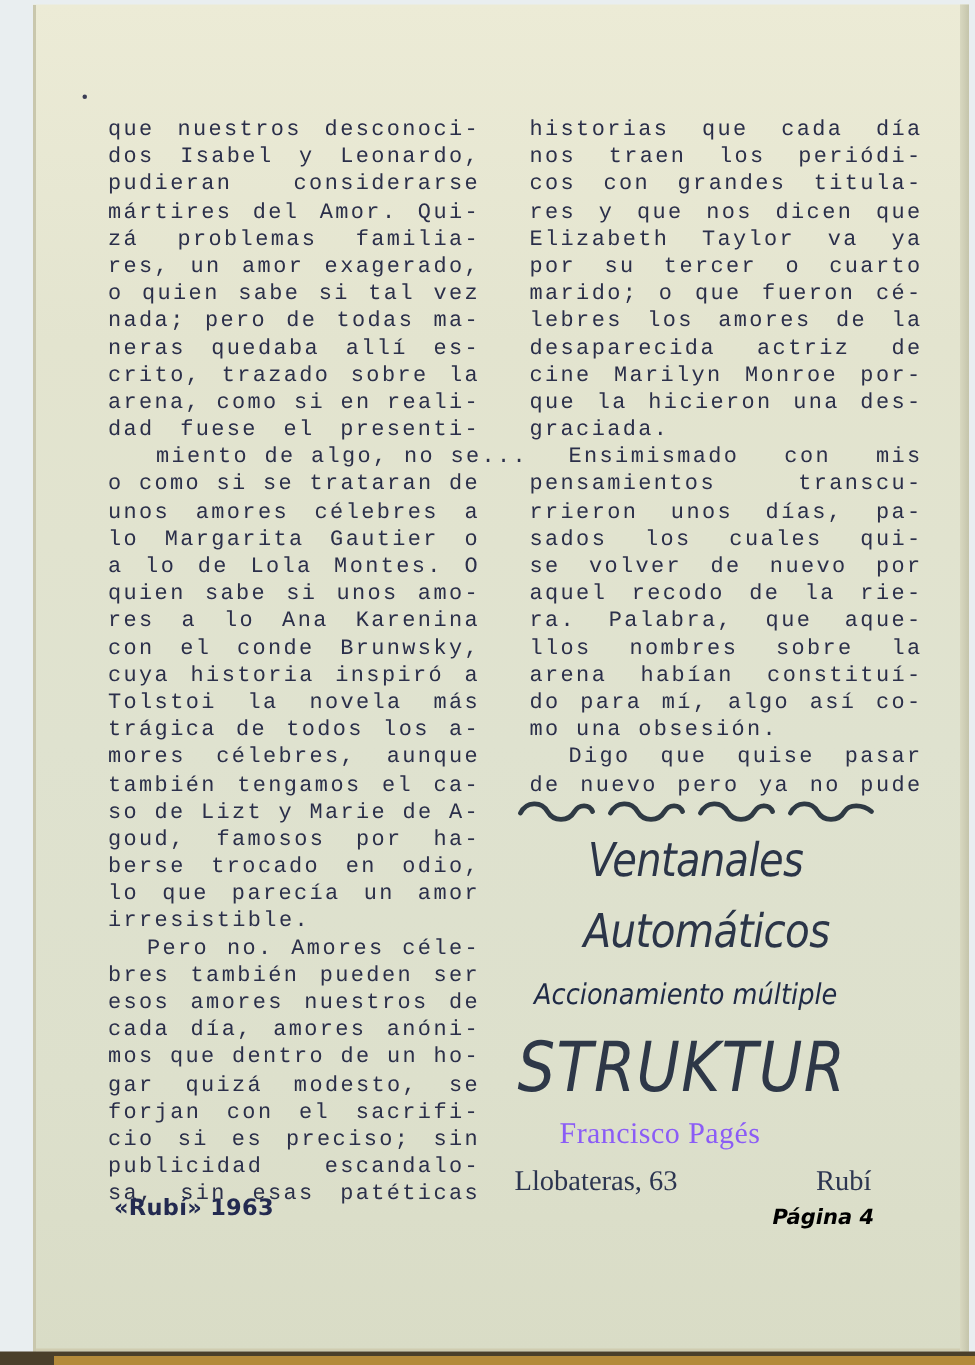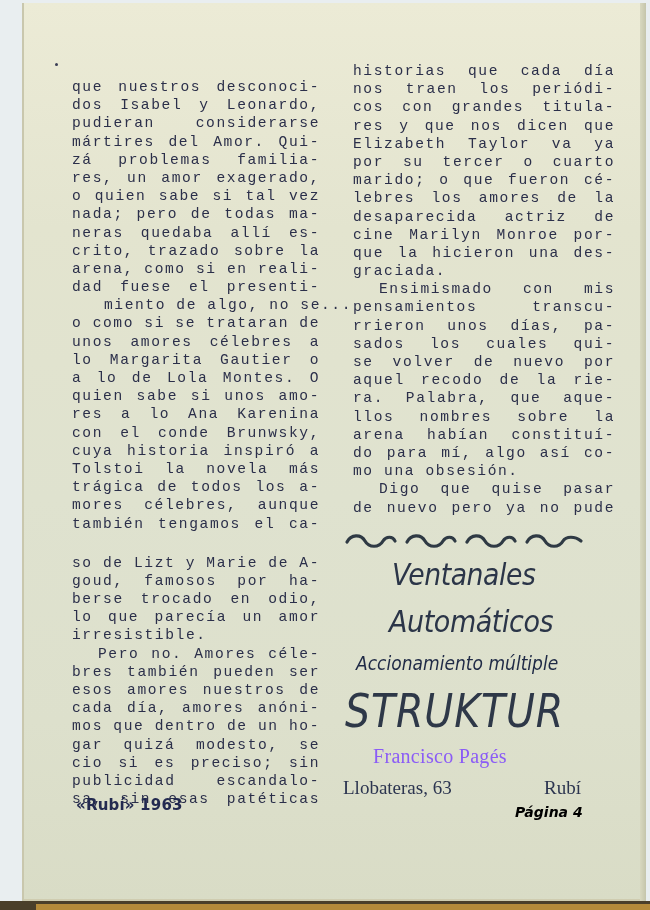--- a/index.html
+++ b/index.html
@@ -24,21 +24,21 @@
     .bottom-strip-gold {
       position: absolute; left: 36px; top: 904px; width: 614px; height: 6px;
       background: #b48a3a;
     }
     .col {
       position: absolute; color: #2b2f4a;
       font-family: "Liberation Mono", "DejaVu Sans Mono", monospace;
       font-size: 14.6px; line-height: 18.2px; letter-spacing: 1.6px;
     }
     .col-left { left: 72px; top: 78px; width: 248px; }
-    .col-right { left: 353px; top: 62px; width: 262px; }
+    .col-right { left: 353px; top: 78px; width: 262px; }
     .line { white-space: pre; display: block; height: 18.2px; text-align: justify; text-align-last: justify; }
     .line.last { text-align-last: left; }
     .line.indent { padding-left: 26px; }
     .dot-mark {
       position: absolute; left: 55px; top: 63px; width: 3px; height: 3px;
       background: #3a3d55; border-radius: 50%;
     }
     .footer-left {
       position: absolute; left: 76px; top: 796px;
       font-family: "DejaVu Sans", sans-serif; font-weight: bold;
@@ -98,31 +98,32 @@
     <span class="line" style="white-space: nowrap; word-spacing: 6.70833px;">lo Margarita Gautier o</span>
     <span class="line" style="white-space: nowrap; word-spacing: 4.025px;">a lo de Lola Montes. O</span>
     <span class="line" style="white-space: nowrap; word-spacing: 2.44141px;">quien sabe si unos amo-</span>
     <span class="line" style="white-space: nowrap; word-spacing: 7.62109px;">res a lo Ana Karenina</span>
     <span class="line" style="white-space: nowrap; word-spacing: 6.70833px;">con el conde Brunwsky,</span>
     <span class="line" style="white-space: nowrap; word-spacing: 3.25521px;">cuya historia inspiró a</span>
     <span class="line" style="white-space: nowrap; word-spacing: 10.1615px;">Tolstoi la novela más</span>
     <span class="line" style="white-space: nowrap; word-spacing: 2.44141px;">trágica de todos los a-</span>
     <span class="line" style="white-space: nowrap; word-spacing: 10.0625px;">mores célebres, aunque</span>
     <span class="line" style="white-space: nowrap; word-spacing: 3.25521px;">también tengamos el ca-</span>
-    <span class="line" style="white-space: nowrap; letter-spacing: 1.57526px; margin-top: 21px;">so de Lizt y Marie de A-</span>
+    <span class="line" style="white-space: nowrap; letter-spacing: 1.57526px;">so de Lizt y Marie de A-</span>
     <span class="line" style="white-space: nowrap; word-spacing: 10.1615px;">goud, famosos por ha-</span>
     <span class="line" style="white-space: nowrap; word-spacing: 6.70833px;">berse trocado en odio,</span>
     <span class="line" style="white-space: nowrap; word-spacing: 5.03125px;">lo que parecía un amor</span>
     <span class="line last" style="white-space: nowrap;">irresistible.</span>
     <span class="line indent" style="white-space: nowrap; word-spacing: 1.49479px;">Pero no. Amores céle-</span>
     <span class="line" style="white-space: nowrap; word-spacing: 3.25521px;">bres también pueden ser</span>
     <span class="line" style="white-space: nowrap; word-spacing: 3.25521px;">esos amores nuestros de</span>
     <span class="line" style="white-space: nowrap; word-spacing: 3.25521px;">cada día, amores anóni-</span>
     <span class="line" style="white-space: nowrap; letter-spacing: 1.57526px;">mos que dentro de un ho-</span>
     <span class="line" style="white-space: nowrap; word-spacing: 10.1615px;">gar quizá modesto, se</span>
+    <span class="line" style="white-space: nowrap; word-spacing: 6.70833px;">forjan con el sacrifi-</span>
     <span class="line" style="white-space: nowrap; word-spacing: 5.03125px;">cio si es preciso; sin</span>
     <span class="line" style="white-space: nowrap; word-spacing: 30.4844px;">publicidad escandalo-</span>
     <span class="line" style="white-space: nowrap; word-spacing: 6.70833px;">sa, sin esas patéticas</span>
   </div>
 <div class="col col-right" id="col-right">
     <span class="line" style="white-space: nowrap; word-spacing: 11.375px;">historias que cada día</span>
     <span class="line" style="white-space: nowrap; word-spacing: 11.375px;">nos traen los periódi-</span>
     <span class="line" style="white-space: nowrap; word-spacing: 7.92188px;">cos con grandes titula-</span>
     <span class="line" style="white-space: nowrap; word-spacing: 4.75312px;">res y que nos dicen que</span>
     <span class="line" style="white-space: nowrap; word-spacing: 11.375px;">Elizabeth Taylor va ya</span>

